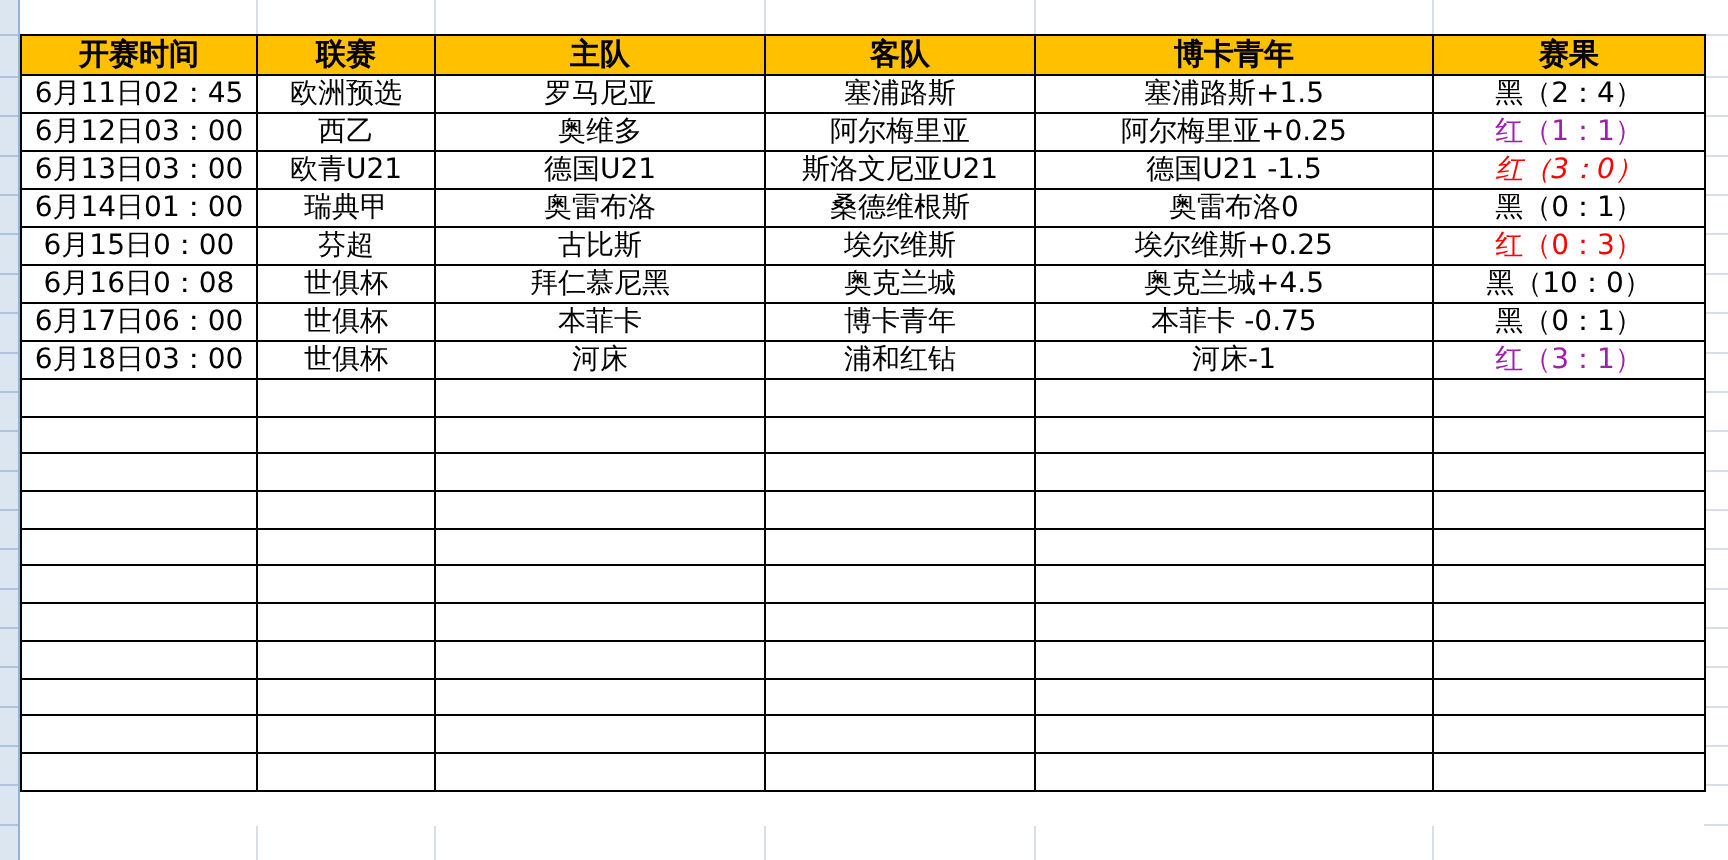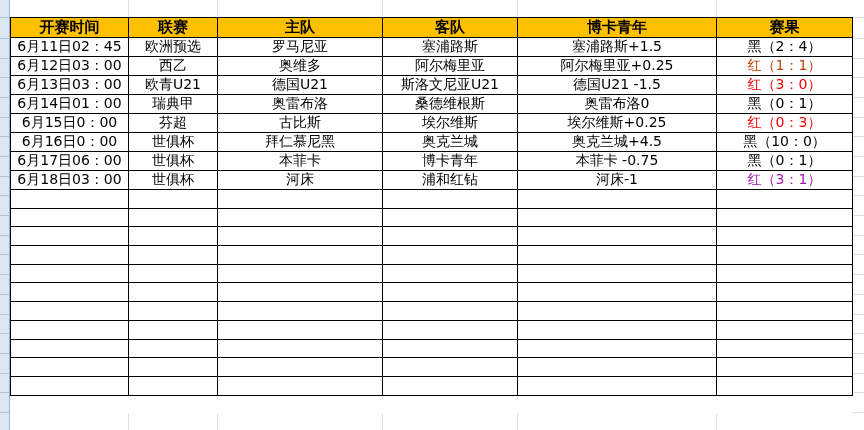--- a/index.html
+++ b/index.html
@@ -99,48 +99,48 @@
       <td>塞浦路斯</td>
       <td>塞浦路斯+1.5</td>
       <td style="color: rgb(0, 0, 0);">黑（2：4）</td>
     </tr>
     <tr>
       <td>6月12日03：00</td>
       <td>西乙</td>
       <td>奥维多</td>
       <td>阿尔梅里亚</td>
       <td>阿尔梅里亚+0.25</td>
-      <td style="color: #c2410c;">红（1：1）</td>
+      <td style="color: #a21caf;">红（1：1）</td>
     </tr>
     <tr>
       <td>6月13日03：00</td>
       <td>欧青U21</td>
       <td>德国U21</td>
       <td>斯洛文尼亚U21</td>
       <td>德国U21 -1.5</td>
-      <td style="color: rgb(255, 0, 0);">红（3：0）</td>
+      <td style="color: rgb(255, 0, 0); font-style: italic;">红（3：0）</td>
     </tr>
     <tr>
       <td>6月14日01：00</td>
       <td>瑞典甲</td>
       <td>奥雷布洛</td>
       <td>桑德维根斯</td>
       <td>奥雷布洛0</td>
       <td style="color: rgb(0, 0, 0);">黑（0：1）</td>
     </tr>
     <tr>
       <td>6月15日0：00</td>
       <td>芬超</td>
       <td>古比斯</td>
       <td>埃尔维斯</td>
       <td>埃尔维斯+0.25</td>
       <td style="color: rgb(255, 0, 0);">红（0：3）</td>
     </tr>
     <tr>
-      <td>6月16日0：00</td>
+      <td>6月16日0：08</td>
       <td>世俱杯</td>
       <td>拜仁慕尼黑</td>
       <td>奥克兰城</td>
       <td>奥克兰城+4.5</td>
       <td style="color: rgb(0, 0, 0); text-align: center;">黑（10：0）</td>
     </tr>
     <tr>
       <td>6月17日06：00</td>
       <td>世俱杯</td>
       <td>本菲卡</td>

